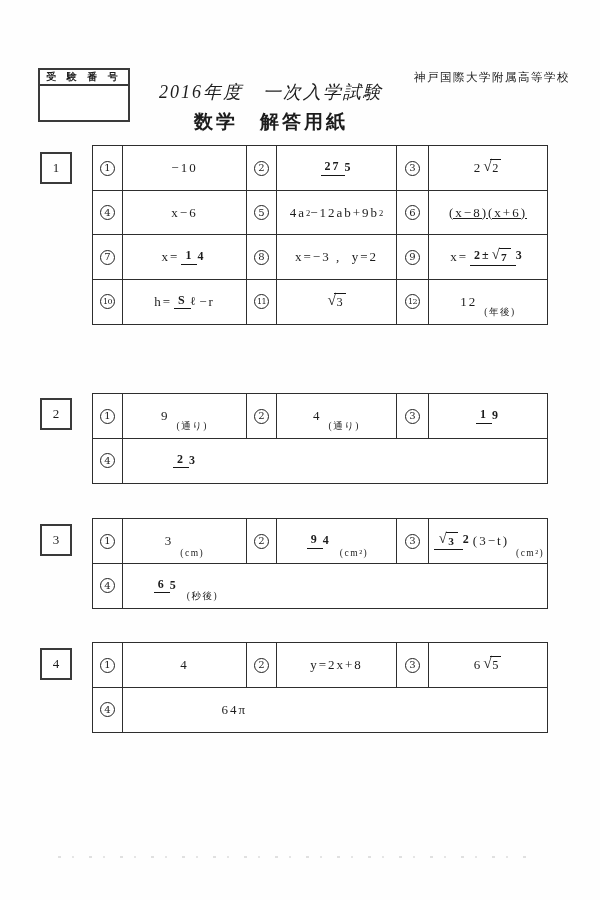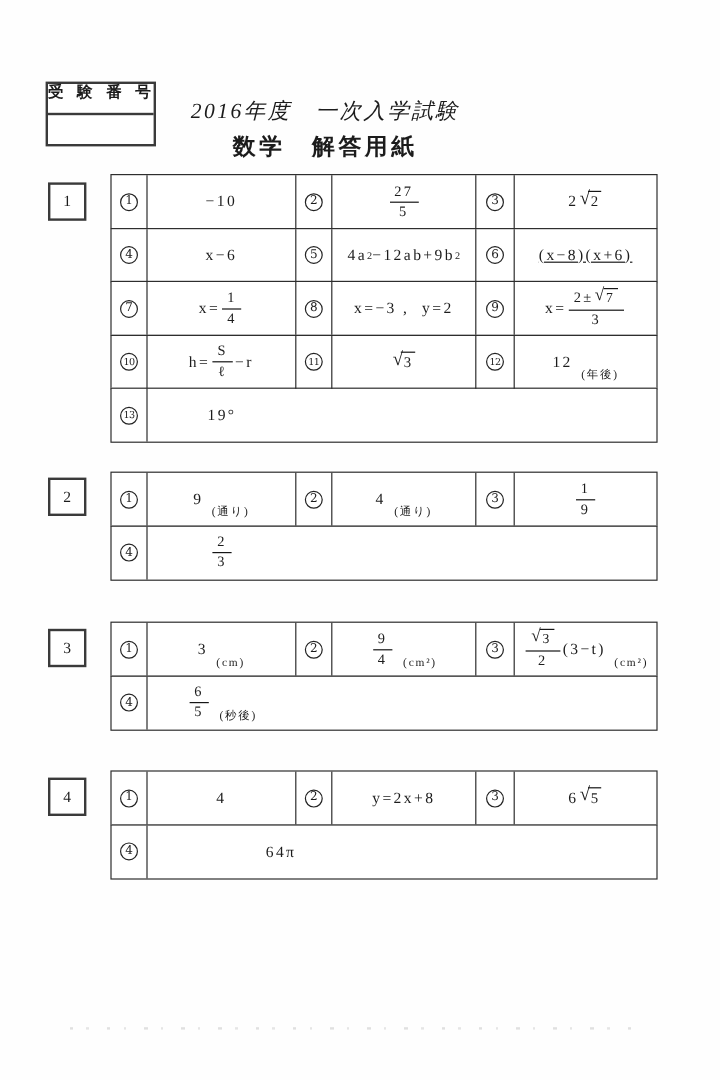--- a/index.html
+++ b/index.html
@@ -12,22 +12,22 @@
     overflow:hidden;
   }
   .page { position:absolute; inset:0; background:#fefefe; }
 
   
   .exam-no-box {
     position:absolute; left:38px; top:68px; width:92px; height:54px;
     border:2px solid #3a3a3a; background:#fff;
   }
   .exam-no-header {
-    height:26px; border-bottom:2px solid #3a3a3a;
-    font-size:13px; font-weight:600; letter-spacing:4px;
+    height:16px; border-bottom:2px solid #3a3a3a;
+    font-size:10px; font-weight:600; letter-spacing:4px;
     text-align:center; line-height:14px; white-space:pre;
   }
   .exam-no-blank { height:34px; }
 
   .title-block { position:absolute; top:80px; left:121px; width:300px; text-align:center; }
   .title-line1 { font-size:18px; letter-spacing:2px; white-space:pre;font-style:italic; }
   .title-line2 { font-size:19px; font-weight:600; letter-spacing:3px; margin-top:5px; white-space:pre; }
 
   .school-name { position:absolute; top:70px; right:30px; font-size:11.5px; letter-spacing:1.5px; }
 
@@ -57,22 +57,22 @@
     display:inline-flex; align-items:center; justify-content:center;
     font-size:10px; line-height:1; padding:0 1px;
     font-family:"DejaVu Serif",serif;
   }
   .circle.two { font-size:8px; letter-spacing:-0.5px; }
 
   .acell { font-size:13px; }
   .tx { white-space:pre; letter-spacing:2px; }
 
   .frac {
-    display:inline-flex; flex-direction:column; align-items:center;
-    font-size:12px; line-height:1.15; margin:0 2px;
+    display:inline-flex; flex-direction:row; align-items:flex-start;
+    font-size:12px; line-height:1.15; margin:0 2px;font-weight:bold;
   }
   .frac .num, .frac .den { display:flex; align-items:center; justify-content:center; letter-spacing:1px; }
   .frac .num { border-bottom:1px solid #161616; padding:0 4px 1px; }
   .frac .den { padding-top:1px; }
 
   .sqrt { display:inline-flex; align-items:flex-start; margin:0 1px; }
   .rad { font-size:1.2em; line-height:0.95; }
   .radicand {
     border-top:1px solid #161616; font-size:0.95em;
     padding:1px 3px 0 2px; margin-left:-1.5px; line-height:1.25;
@@ -100,20 +100,21 @@
   <div class="exam-no-box">
     <div class="exam-no-header">受 験 番 号</div>
     <div class="exam-no-blank"></div>
   </div>
 
   <div class="title-block">
     <div class="title-line1">2016年度　一次入学試験</div>
     <div class="title-line2">数学　解答用紙</div>
   </div>
 
+  <div class="school-name">神戸国際大学附属高等学校</div>
 
   <div id="sections">
       <div class="numbox" style="top: 152px;">
         <span>1</span>
       </div>
       <div class="table" style="top: 145px;">
         <div class="row">
           <div class="cell lcell" style="width: 30px;">
             <span class="circle">1</span>
           </div>
@@ -233,28 +234,20 @@
             </span>
           </div>
           <div class="cell lcell" style="width: 32px;">
             <span class="circle two">12</span>
           </div>
           <div class="cell acell" style="width: 118px;">
             <span class="tx">12</span>
             <span class="unit">(年後)</span>
           </div>
         </div>
-        <div class="row">
-          <div class="cell lcell" style="width: 30px;">
-            <span class="circle two">13</span>
-          </div>
-          <div class="cell acell" style="width: 124px;">
-            <span class="tx">19°</span>
-          </div>
-        </div>
       </div>
       <div class="numbox" style="top: 398px;">
         <span>2</span>
       </div>
       <div class="table" style="top: 393px;">
         <div class="row">
           <div class="cell lcell" style="width: 30px;">
             <span class="circle">1</span>
           </div>
           <div class="cell acell" style="width: 124px;">

